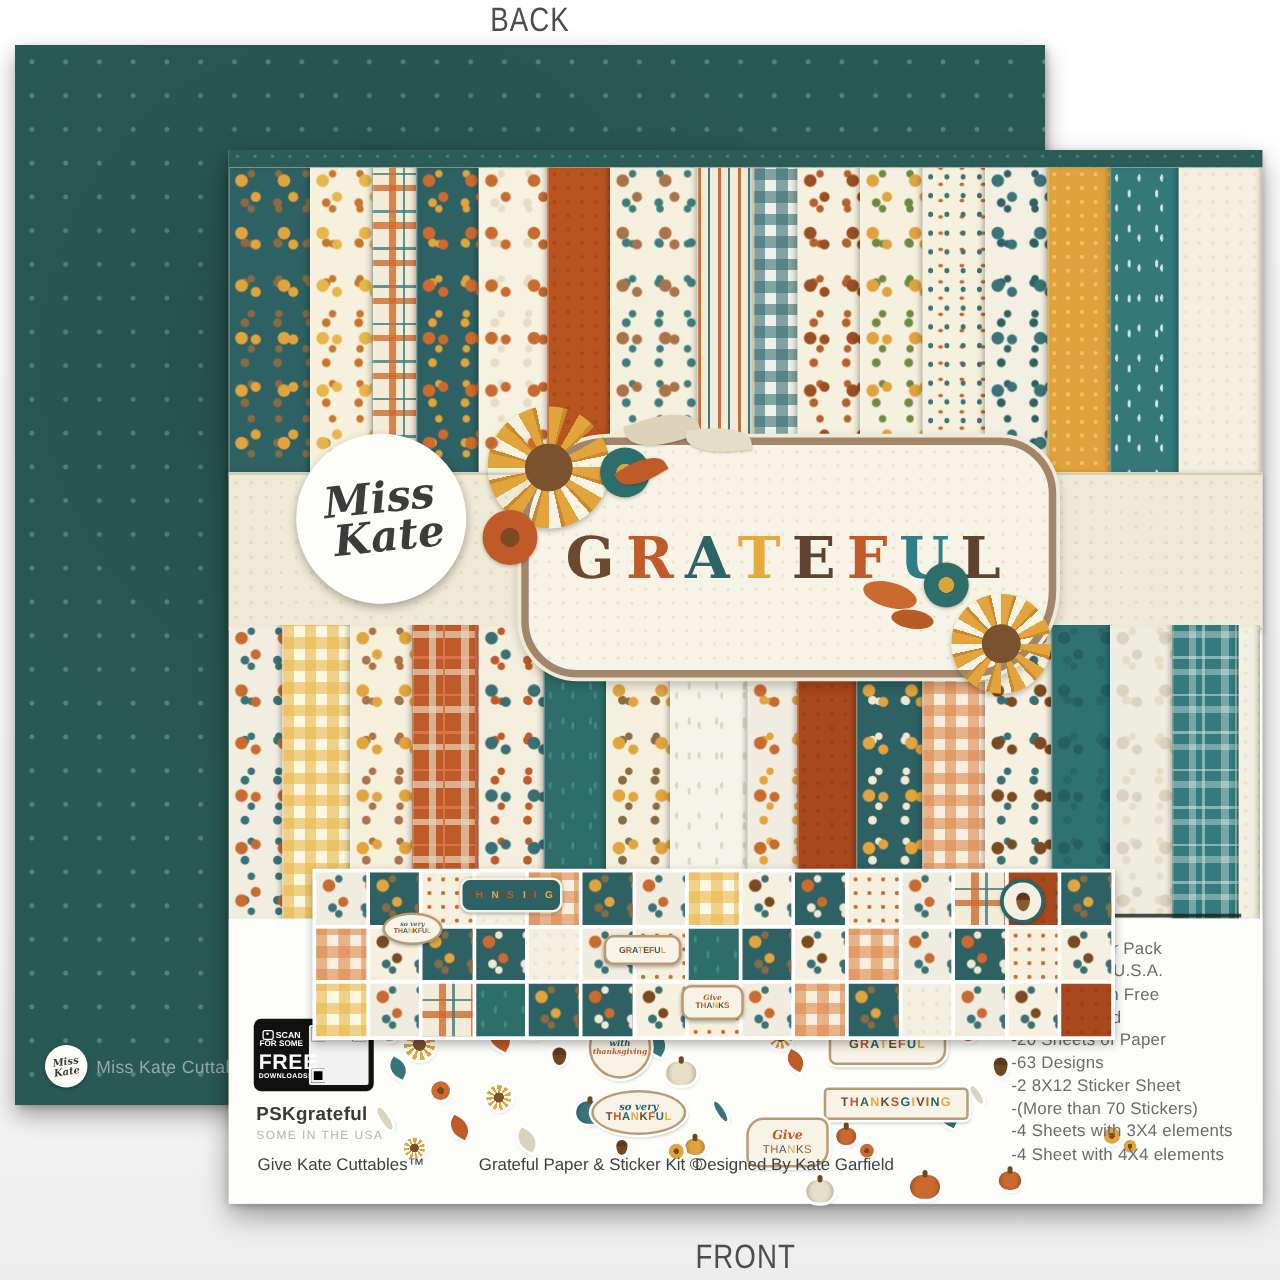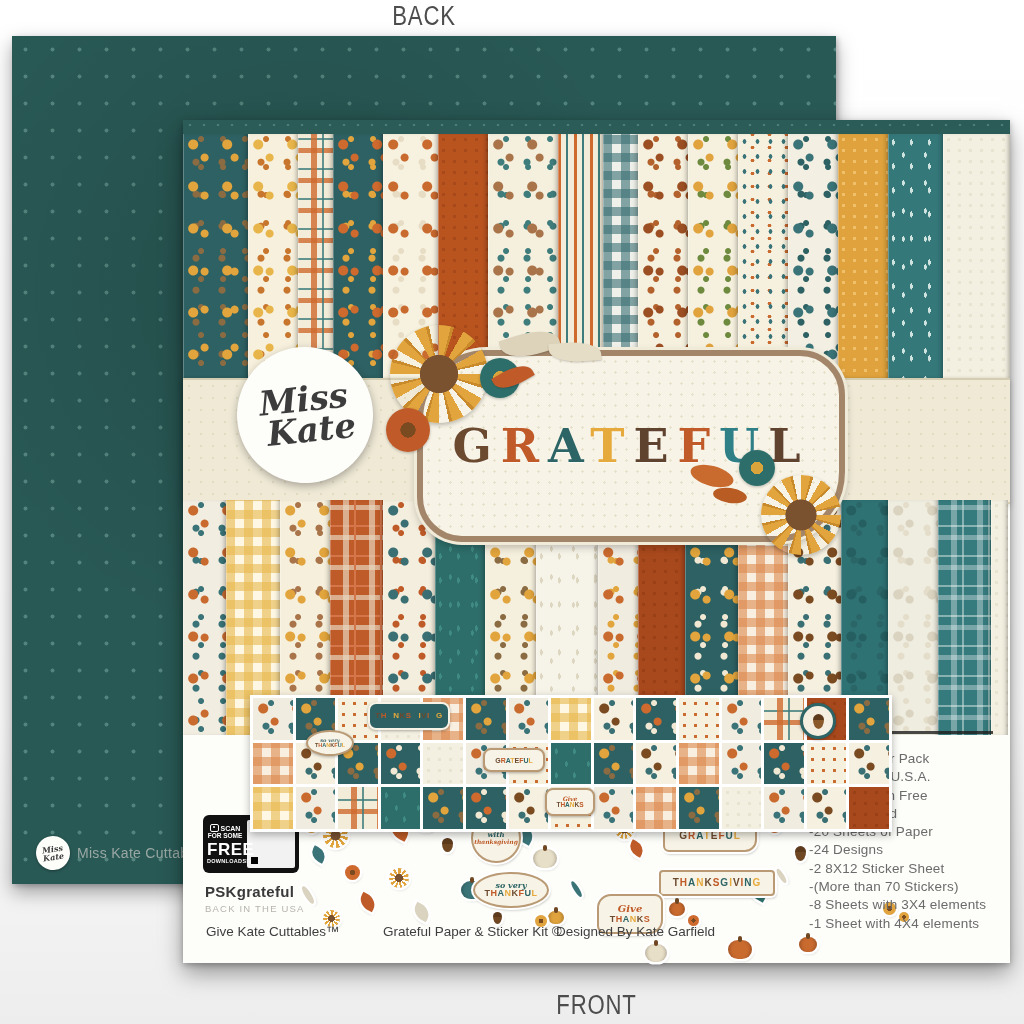--- a/index.html
+++ b/index.html
@@ -351,21 +351,21 @@
     <span id="w-thankful" style="font-size:9px;font-weight:bold;letter-spacing:.5px;"><span style="color: rgb(107, 74, 47);">T</span><span style="color: rgb(192, 90, 40);">H</span><span style="color: rgb(45, 100, 102);">A</span><span style="color: rgb(230, 169, 60);">N</span><span style="color: rgb(107, 74, 47);">K</span><span style="color: rgb(192, 90, 40);">F</span><span style="color: rgb(45, 100, 102);">U</span><span style="color: rgb(230, 169, 60);">L</span></span>
   </div>
   <div class="word-sticker" style="left:480px;top:700px;width:90px;height:28px;border-radius:12px 6px 12px 6px;">
     <span id="w-grateful" style="font-size:10px;font-weight:bold;letter-spacing:1px;"><span style="color: rgb(107, 74, 47);">G</span><span style="color: rgb(192, 90, 40);">R</span><span style="color: rgb(45, 100, 102);">A</span><span style="color: rgb(230, 169, 60);">T</span><span style="color: rgb(107, 74, 47);">E</span><span style="color: rgb(192, 90, 40);">F</span><span style="color: rgb(45, 100, 102);">U</span><span style="color: rgb(230, 169, 60);">L</span></span>
   </div>
   <div class="word-sticker" style="left:476px;top:750px;width:112px;height:22px;border-radius:4px;">
     <span id="w-thanksgiving" style="font-size:10px;font-weight:bold;letter-spacing:1px;"><span style="color: rgb(107, 74, 47);">T</span><span style="color: rgb(192, 90, 40);">H</span><span style="color: rgb(45, 100, 102);">A</span><span style="color: rgb(230, 169, 60);">N</span><span style="color: rgb(107, 74, 47);">K</span><span style="color: rgb(192, 90, 40);">S</span><span style="color: rgb(45, 100, 102);">G</span><span style="color: rgb(230, 169, 60);">I</span><span style="color: rgb(107, 74, 47);">V</span><span style="color: rgb(192, 90, 40);">I</span><span style="color: rgb(45, 100, 102);">N</span><span style="color: rgb(230, 169, 60);">G</span></span>
   </div>
   <div class="word-sticker" style="left:414px;top:774px;width:62px;height:36px;border-radius:14px 8px 14px 8px;">
     <span class="script" style="font-size:10px;color:#c05a28;">Give</span>
-    <span id="w-thanks" style="font-size:9px;font-weight:bold;letter-spacing:.5px;"><span style="color: rgb(107, 74, 47);">T</span><span style="color: rgb(192, 90, 40);">H</span><span style="color: rgb(45, 100, 102);">A</span><span style="color: rgb(230, 169, 60);">N</span><span style="color: rgb(107, 74, 47);">K</span><span style="color: rgb(192, 90, 40);">S</span></span>
+    <span id="w-thanks" style="font-size:9px;font-weight:normal;letter-spacing:.5px;"><span style="color: rgb(107, 74, 47);">T</span><span style="color: rgb(192, 90, 40);">H</span><span style="color: rgb(45, 100, 102);">A</span><span style="color: rgb(230, 169, 60);">N</span><span style="color: rgb(107, 74, 47);">K</span><span style="color: rgb(192, 90, 40);">S</span></span>
   </div>
 
   <div class="qr-block">
     <div class="qr-left">
       <div class="qr-scan-row">
           <span class="cam-icon"></span>
           <span>SCAN</span>
         </div>
       <div class="qr-l2">FOR SOME</div>
       <div class="qr-l3">FREE</div>
@@ -373,34 +373,34 @@
     </div>
     <div class="qr-code">
       <div class="qr-eye tl"></div>
         <div class="qr-eye tr"></div>
         <div class="qr-eye bl"></div>
     </div>
   </div>
 
   <div class="sku-block">
     <div class="sku">PSKgrateful</div>
-    <div class="made-in">BACK IN THE USA</div>
+    <div class="made-in">SOME IN THE USA</div>
   </div>
 
   <div class="details" id="details">
       <div>-12X12 Paper Pack</div>
       <div>-Made in the U.S.A.</div>
       <div>-Acid &amp; Lignin Free</div>
       <div>-Double Sided</div>
       <div>-20 Sheets of Paper</div>
-      <div>-24 Designs</div>
+      <div>-63 Designs</div>
       <div>-2 8X12 Sticker Sheet</div>
       <div>-(More than 70 Stickers)</div>
-      <div>-8 Sheets with 3X4 elements</div>
-      <div>-1 Sheet with 4X4 elements</div>
+      <div>-4 Sheets with 3X4 elements</div>
+      <div>-4 Sheet with 4X4 elements</div>
     </div>
 
   <div class="footer-row">
     <span id="footer-brand">Give Kate Cuttables™</span>
     <span id="footer-product">Grateful Paper &amp; Sticker Kit ©</span>
     <span id="footer-designer">Designed By Kate Garfield</span>
   </div>
 </div>
 
 <div class="side-label" id="front-label">FRONT</div>

